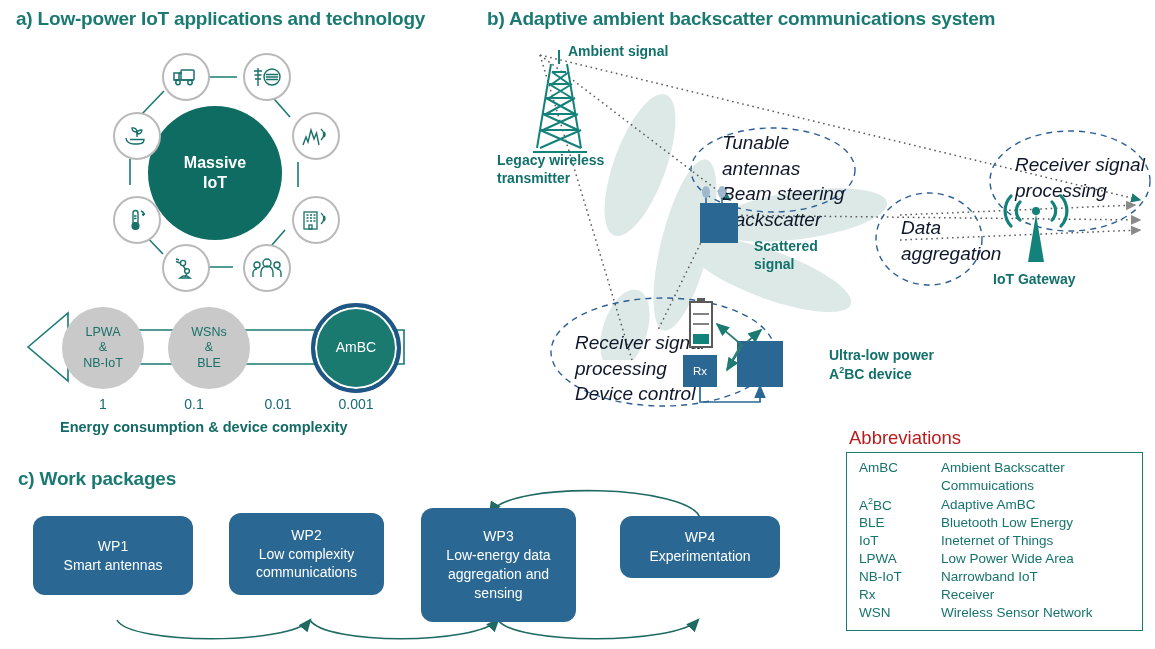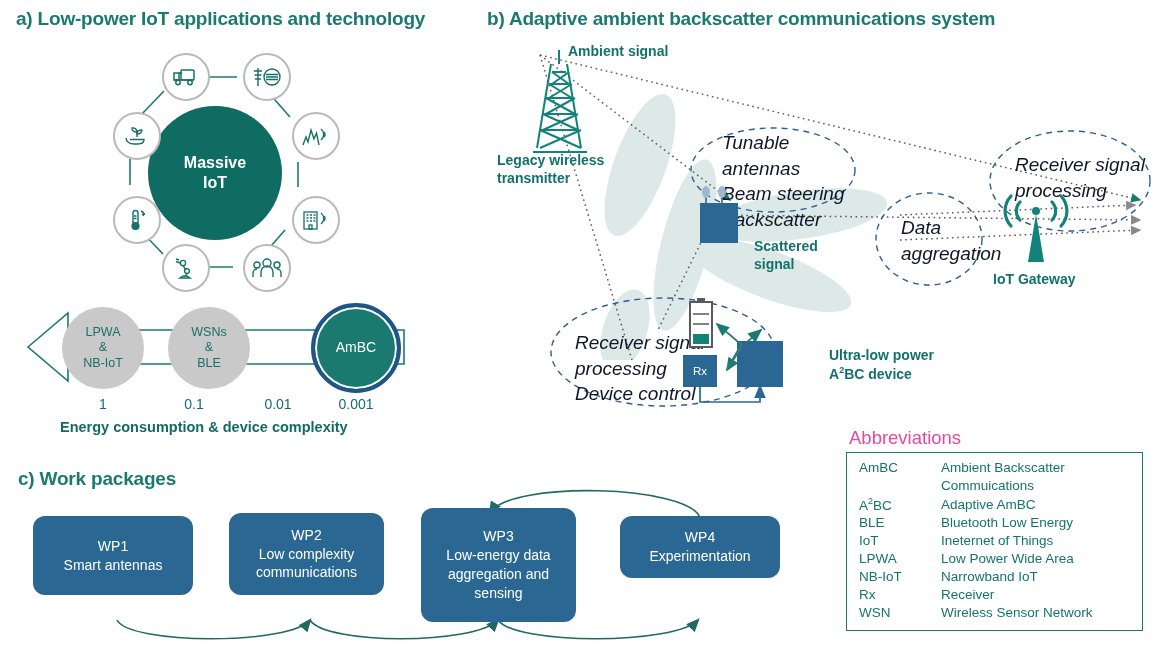--- a/index.html
+++ b/index.html
@@ -91,21 +91,21 @@
   .blue-box { background: #2A6893; }
   .rx-box {
     background: #2A6893;
     color: #ffffff;
     font-size: 11.5px;
     display:flex; align-items:center; justify-content:center;
   }
 
   
   .abbr-title {
-    color: #ec4899;
+    color: #b91c1c;
     font-size: 18.5px;
   }
   .abbr-box {
     border: 1.5px solid #1A7A72;
     background: #ffffff;
     padding: 6px 10px 8px 12px;
   }
   .abbr-table { border-collapse: collapse; }
   .abbr-table td {
     color: #16736D;

